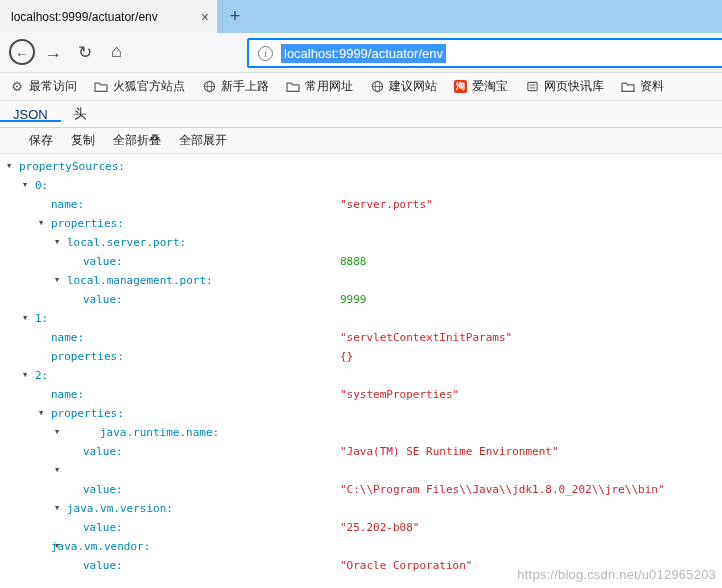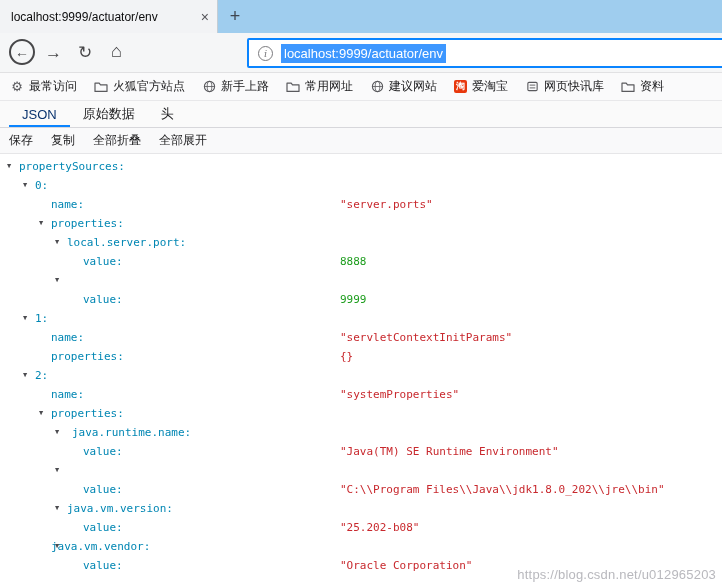--- a/index.html
+++ b/index.html
@@ -33,27 +33,27 @@
   .bookmarks{height:28px;background:#fafafb;border-bottom:1px solid #e8e8ea;display:flex;
              align-items:center;padding:0 10px;gap:17px;font-size:12px;color:#1b1b1d;}
   .bm-item{display:flex;align-items:center;gap:5px;white-space:nowrap;}
   .bm-icon{display:inline-flex;width:14px;height:14px;align-items:center;justify-content:center;flex:none;}
   .bm-icon.gear{font-size:13px;color:#5a5a5e;}
   .bm-icon.taobao{width:13px;height:13px;background:#e8380d;color:#fff;font-size:9px;border-radius:2px;
                   align-items:center;justify-content:center;font-weight:bold;}
 
   
   .viewer-tabs{height:27px;background:#fafafa;border-bottom:1px solid #d7d7db;display:flex;
-               font-size:13px;color:#1b1b1d;padding-left:9px;}
+               font-size:13px;color:#1b1b1d;padding-left:0;align-items:center;}
   .vtab{padding:0 13px;display:flex;align-items:center;}
   .vtab.active{box-shadow:inset 0 -2px 0 var(--accent,#0a84ff);color:#09336e;}
 
   
   .viewer-toolbar{height:26px;background:#f9f9fa;border-bottom:1px solid #e6e6e8;display:flex;
-                  align-items:center;padding-left:1px;gap:2px;font-size:12px;}
+                  align-items:center;padding-left:21px;gap:2px;font-size:12px;}
   .tbtn{border:none;background:transparent;padding:3px 8px;font-size:12px;color:#1b1b1d;
         font-family:inherit;border-radius:2px;}
 
   
   .json-tree{height:434px;background:#fff;font-family:"DejaVu Sans Mono",monospace;
              font-size:11px;padding-top:3px;overflow:hidden;position:relative;}
   .row{position:relative;height:19px;line-height:19px;white-space:nowrap;}
   .arrow{position:absolute;top:0;font-size:7px;color:#4c4c50;line-height:19px;}
   .key{color:var(--key,#0086b3);display:inline-block;}
   .val{position:absolute;left:340px;top:0;line-height:19px;}
@@ -155,47 +155,46 @@
           <svg width="14" height="12" viewBox="0 0 14 12">
             <path d="M1 2.2h4.2l1.3 1.6H13v6.6H1z" fill="none" stroke="#5a5a5e" stroke-width="1.2" stroke-linejoin="round"></path>
           </svg>
         </span>
         <span class="bm-label">资料</span>
       </div>
     </div>
 
   <div class="viewer-tabs" id="viewer-tabs">
       <div class="vtab active">JSON</div>
-      <div class="vtab">原始数据</div>
       <div class="vtab">头</div>
     </div>
 
   <div class="viewer-toolbar" id="viewer-toolbar">
       <button class="tbtn">保存</button>
       <button class="tbtn">复制</button>
       <button class="tbtn">全部折叠</button>
       <button class="tbtn">全部展开</button>
     </div>
 
   <div class="json-tree" id="json-tree">
       <div class="row"><span class="arrow" style="left: 7px;">▼</span><span class="key" style="margin-left: 19px;">propertySources:</span></div>
       <div class="row"><span class="arrow" style="left: 23px;">▼</span><span class="key" style="margin-left: 35px;">0:</span></div>
       <div class="row"><span class="key" style="margin-left: 51px;">name:</span><span class="val v-string">"server.ports"</span></div>
       <div class="row"><span class="arrow" style="left: 39px;">▼</span><span class="key" style="margin-left: 51px;">properties:</span></div>
       <div class="row"><span class="arrow" style="left: 55px;">▼</span><span class="key" style="margin-left: 67px;">local.server.port:</span></div>
       <div class="row"><span class="key" style="margin-left: 83px;">value:</span><span class="val v-number">8888</span></div>
-      <div class="row"><span class="arrow" style="left: 55px;">▼</span></div>
+      <div class="row"><span class="arrow" style="left: 55px;">▼</span><span class="key" style="margin-left: 67px;">local.management.port:</span></div>
       <div class="row"><span class="key" style="margin-left: 83px;">value:</span><span class="val v-number">9999</span></div>
       <div class="row"><span class="arrow" style="left: 23px;">▼</span><span class="key" style="margin-left: 35px;">1:</span></div>
       <div class="row"><span class="key" style="margin-left: 51px;">name:</span><span class="val v-string">"servletContextInitParams"</span></div>
       <div class="row"><span class="key" style="margin-left: 51px;">properties:</span><span class="val v-empty">{}</span></div>
       <div class="row"><span class="arrow" style="left: 23px;">▼</span><span class="key" style="margin-left: 35px;">2:</span></div>
       <div class="row"><span class="key" style="margin-left: 51px;">name:</span><span class="val v-string">"systemProperties"</span></div>
       <div class="row"><span class="arrow" style="left: 39px;">▼</span><span class="key" style="margin-left: 51px;">properties:</span></div>
-      <div class="row"><span class="arrow" style="left: 55px;">▼</span><span class="key" style="margin-left: 72px;">java.runtime.name:</span></div>
+      <div class="row"><span class="arrow" style="left: 55px;">▼</span><span class="key" style="margin-left: 100px;">java.runtime.name:</span></div>
       <div class="row"><span class="key" style="margin-left: 83px;">value:</span><span class="val v-string">"Java(TM) SE Runtime Environment"</span></div>
       <div class="row"><span class="arrow" style="left: 55px;">▼</span></div>
       <div class="row"><span class="key" style="margin-left: 83px;">value:</span><span class="val v-string">"C:\\Program Files\\Java\\jdk1.8.0_202\\jre\\bin"</span></div>
       <div class="row"><span class="arrow" style="left: 55px;">▼</span><span class="key" style="margin-left: 67px;">java.vm.version:</span></div>
       <div class="row"><span class="key" style="margin-left: 83px;">value:</span><span class="val v-string">"25.202-b08"</span></div>
       <div class="row"><span class="arrow" style="left: 55px;">▼</span><span class="key" style="margin-left: 51px;">java.vm.vendor:</span></div>
       <div class="row"><span class="key" style="margin-left: 83px;">value:</span><span class="val v-string">"Oracle Corporation"</span></div>
     </div>
 
   <div class="watermark">https://blog.csdn.net/u012965203</div>

